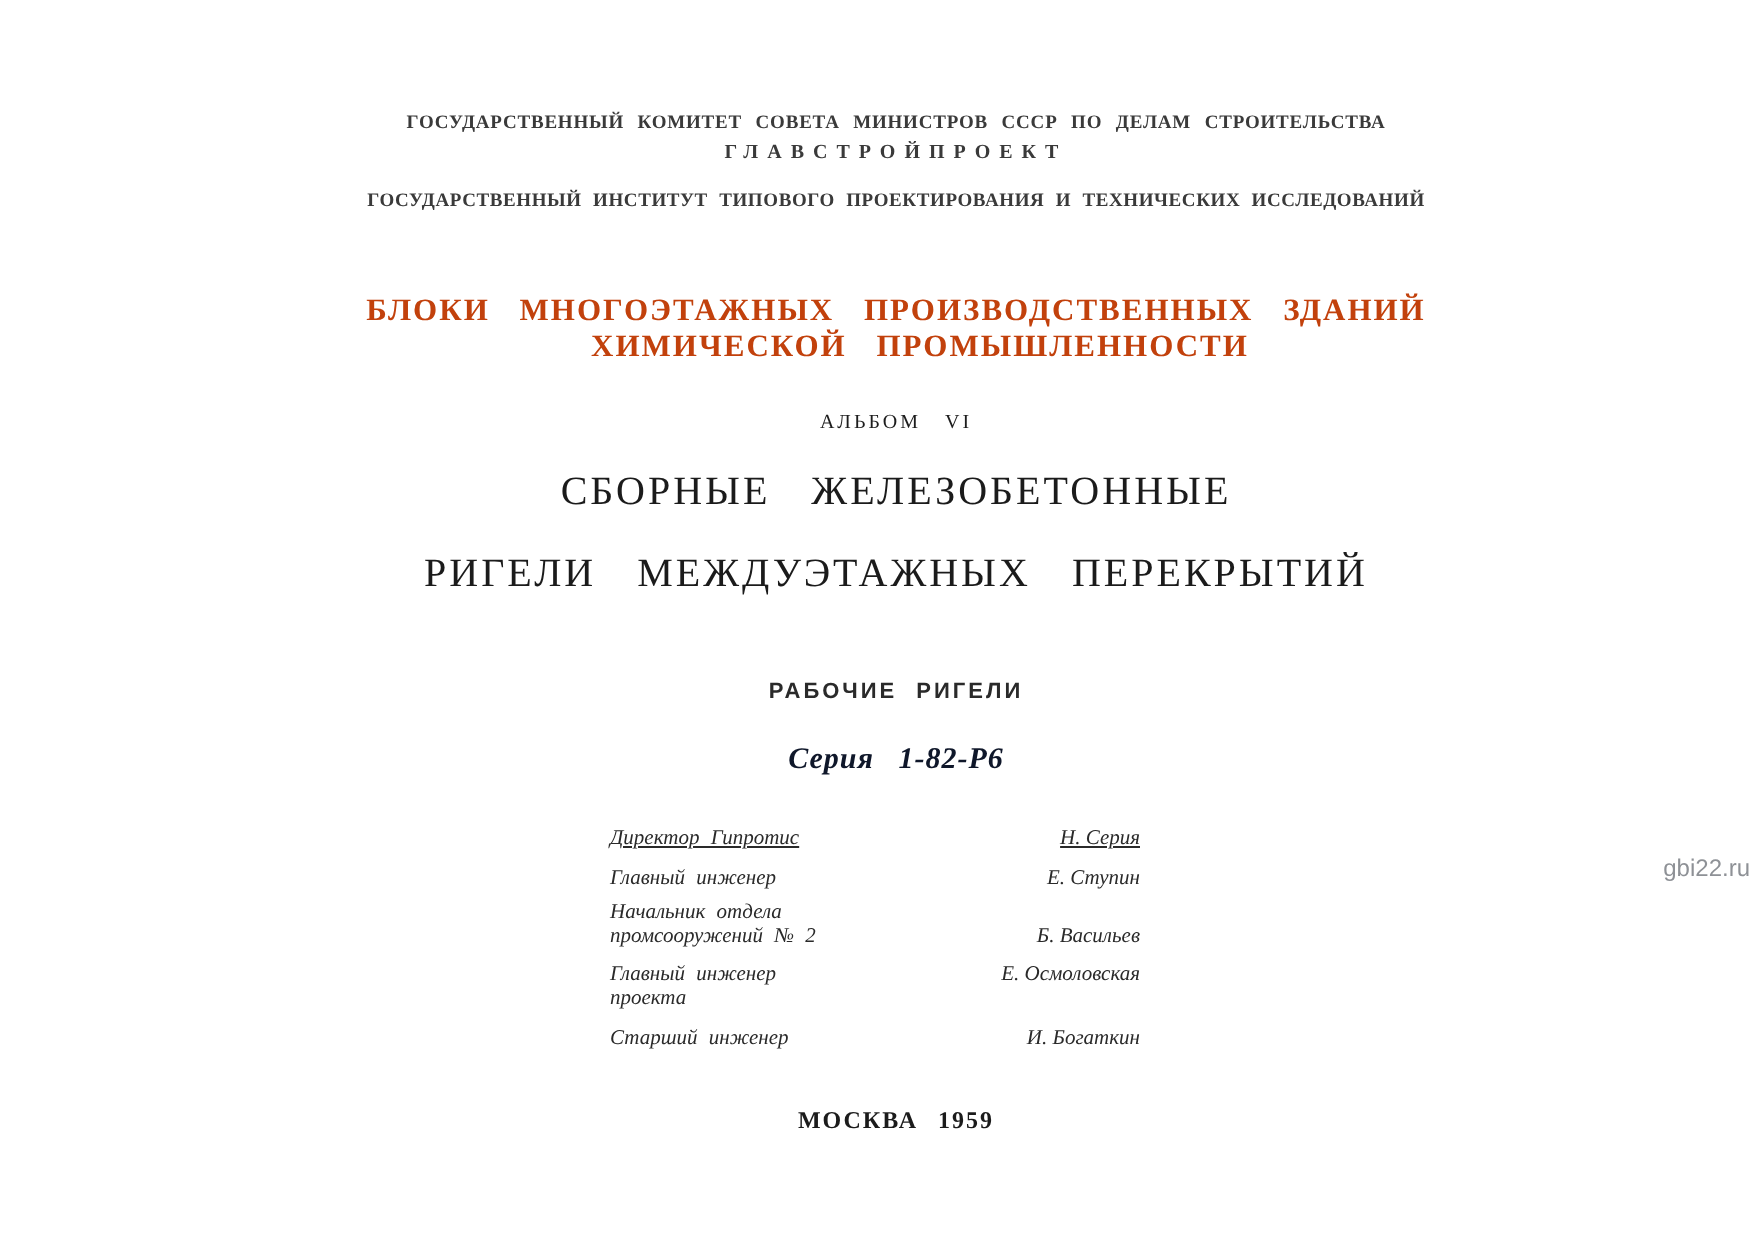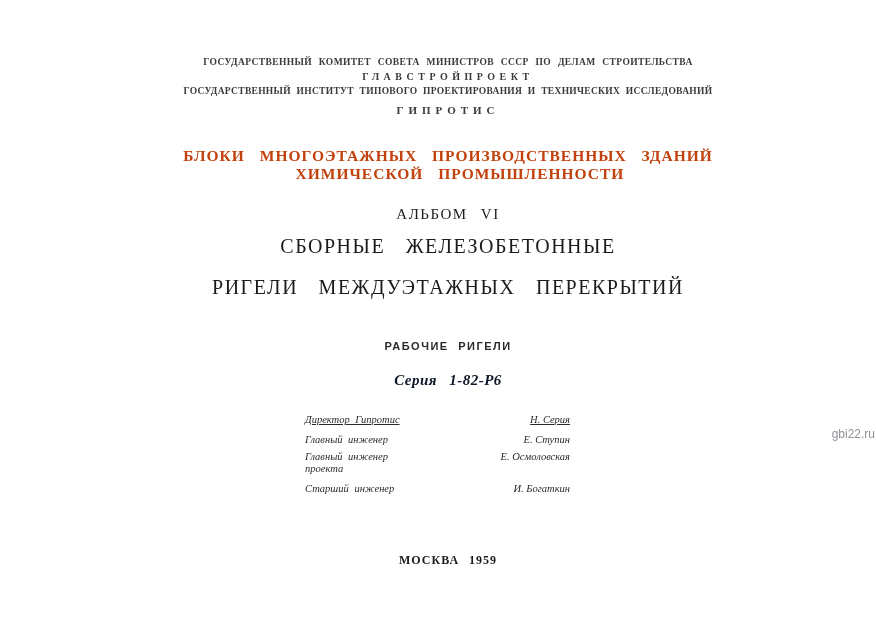--- a/index.html
+++ b/index.html
@@ -34,21 +34,21 @@
     font-size: 9.5px;
     letter-spacing: 0.4px;
     word-spacing: 4px;
   }
   .hdr-org {
     top: 71px;
     font-size: 10px;
     letter-spacing: 4.5px;
   }
   .hdr-institute-full {
-    top: 86px;
+    top: 96px;
     font-size: 9.5px;
     letter-spacing: 0.3px;
     word-spacing: 3px;
   }
   .hdr-institute-abbr {
     top: 104px;
     font-size: 11px;
     letter-spacing: 5px;
   }
   
@@ -57,21 +57,21 @@
     font-size: 15.5px;
     letter-spacing: 1px;
     word-spacing: 10px;
     color: #c2410c;
   }
   .series-title-1 { top: 147px; }
   .series-title-2 { top: 165px; padding-left: 24px; }
   
   .album {
     top: 206px;
-    font-size: 15px;
+    font-size: 10px;
     letter-spacing: 1.5px;
     word-spacing: 8px;
     color: #1d1d1d;
   }
   
   .main-title {
     font-size: 20px;
     letter-spacing: 1.5px;
     word-spacing: 14px;
     color: #1b1b1b;
@@ -150,21 +150,20 @@
 <body>
 
 <div class="page">
 
   <div class="centered hdr-line hdr-committee">ГОСУДАРСТВЕННЫЙ КОМИТЕТ СОВЕТА МИНИСТРОВ СССР ПО ДЕЛАМ СТРОИТЕЛЬСТВА</div>
 
   <div class="centered hdr-line hdr-org">ГЛАВСТРОЙПРОЕКТ</div>
 
   <div class="centered hdr-line hdr-institute-full">ГОСУДАРСТВЕННЫЙ ИНСТИТУТ ТИПОВОГО ПРОЕКТИРОВАНИЯ И ТЕХНИЧЕСКИХ ИССЛЕДОВАНИЙ</div>
 
-  <div class="centered hdr-line hdr-institute-abbr">ГИПРОТИС</div>
 
   <div class="centered series-title series-title-1">БЛОКИ МНОГОЭТАЖНЫХ ПРОИЗВОДСТВЕННЫХ ЗДАНИЙ</div>
 
   <div class="centered series-title series-title-2">ХИМИЧЕСКОЙ ПРОМЫШЛЕННОСТИ</div>
 
   <div class="centered album">АЛЬБОМ VI</div>
 
   <div class="centered main-title main-title-1">СБОРНЫЕ ЖЕЛЕЗОБЕТОННЫЕ</div>
 
   <div class="centered main-title main-title-2">РИГЕЛИ МЕЖДУЭТАЖНЫХ ПЕРЕКРЫТИЙ</div>
@@ -175,20 +174,25 @@
 
   <div class="signatures">
     <div class="sig-row sig-row-1">
       <span class="sig-label">Директор Гипротис</span>
       <span class="sig-name">Н. Серия</span>
     </div>
     <div class="sig-row sig-row-2">
       <span class="sig-label">Главный инженер</span>
       <span class="sig-name">Е. Ступин</span>
     </div>
+    <div class="sig-row sig-row-3 align-end">
+      <span class="sig-label">Начальник отдела
+промсооружений № 2</span>
+      <span class="sig-name">Б. Васильев</span>
+    </div>
     <div class="sig-row sig-row-4">
       <span class="sig-label">Главный инженер
 проекта</span>
       <span class="sig-name">Е. Осмоловская</span>
     </div>
     <div class="sig-row sig-row-5">
       <span class="sig-label">Старший инженер</span>
       <span class="sig-name">И. Богаткин</span>
     </div>
   </div>

